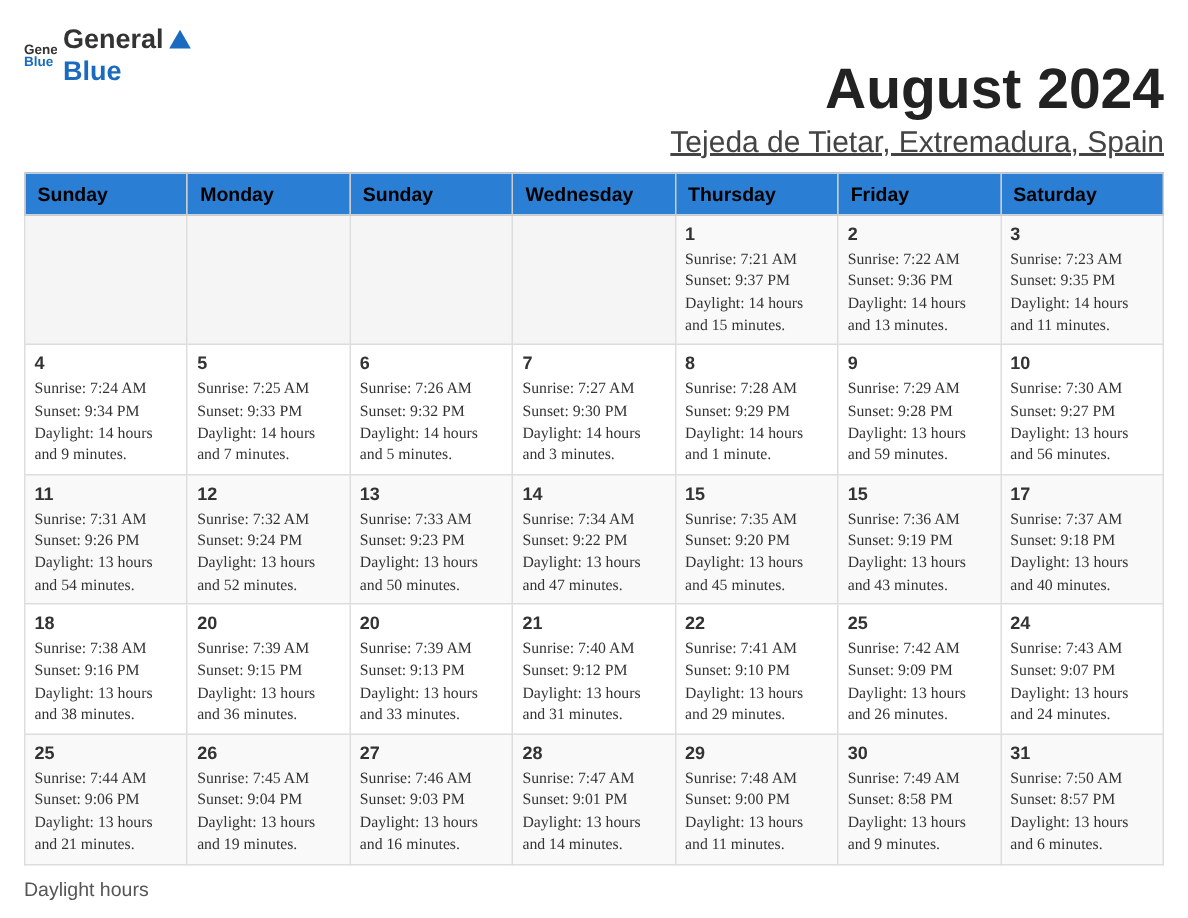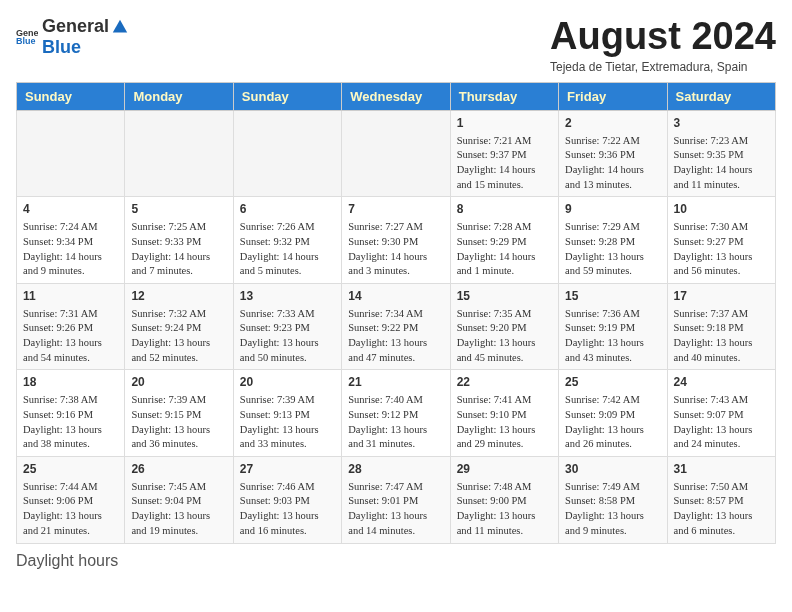--- a/index.html
+++ b/index.html
@@ -19,41 +19,43 @@
     .logo {
       display: flex;
       align-items: center;
       gap: 4px;
     }
     .logo-icon {
       width: 22px;
       height: 22px;
     }
     .title-area {
-      text-align: left;
+      text-align: right;
+      margin-top: 24px;
     }
     .main-title {
       font-size: 38px;
       font-weight: bold;
       color: #222;
       line-height: 1.1;
     }
     .subtitle {
-      font-size: 12px;
+      font-size: 20px;
       color: #444;
       margin-top: 2px;
+      text-decoration: underline;
     }
     .calendar-table {
       width: 100%;
       border-collapse: collapse;
       font-size: 11px;
     }
     .calendar-table thead tr th {
       background-color: #2a7fd4;
-      color: #fef9c3;
+      color: #000000;
       font-weight: bold;
       font-size: 13px;
       text-align: left;
       padding: 6px 8px;
       border: 1px solid #ccc;
     }
     .calendar-table tbody tr td {
       vertical-align: top;
       padding: 4px 6px;
       border: 1px solid #ddd;
@@ -78,21 +80,21 @@
     .day-info {
       font-size: 10.5px;
       color: #333;
       font-family: Liberation Serif, serif;
     }
     .empty-cell {
       background: #f5f5f5 !important;
     }
     .footer-note {
       margin-top: 8px;
-      font-size: 16px;
+      font-size: 13px;
       color: #555;
     }
   </style>
 </head>
 <body>
 
 <div class="header-area">
   <div class="logo">
     <svg class="logo-icon" viewBox="0 0 44 44" xmlns="http://www.w3.org/2000/svg">
       <text x="0" y="20" font-size="18" font-weight="bold" fill="#333">General</text>

